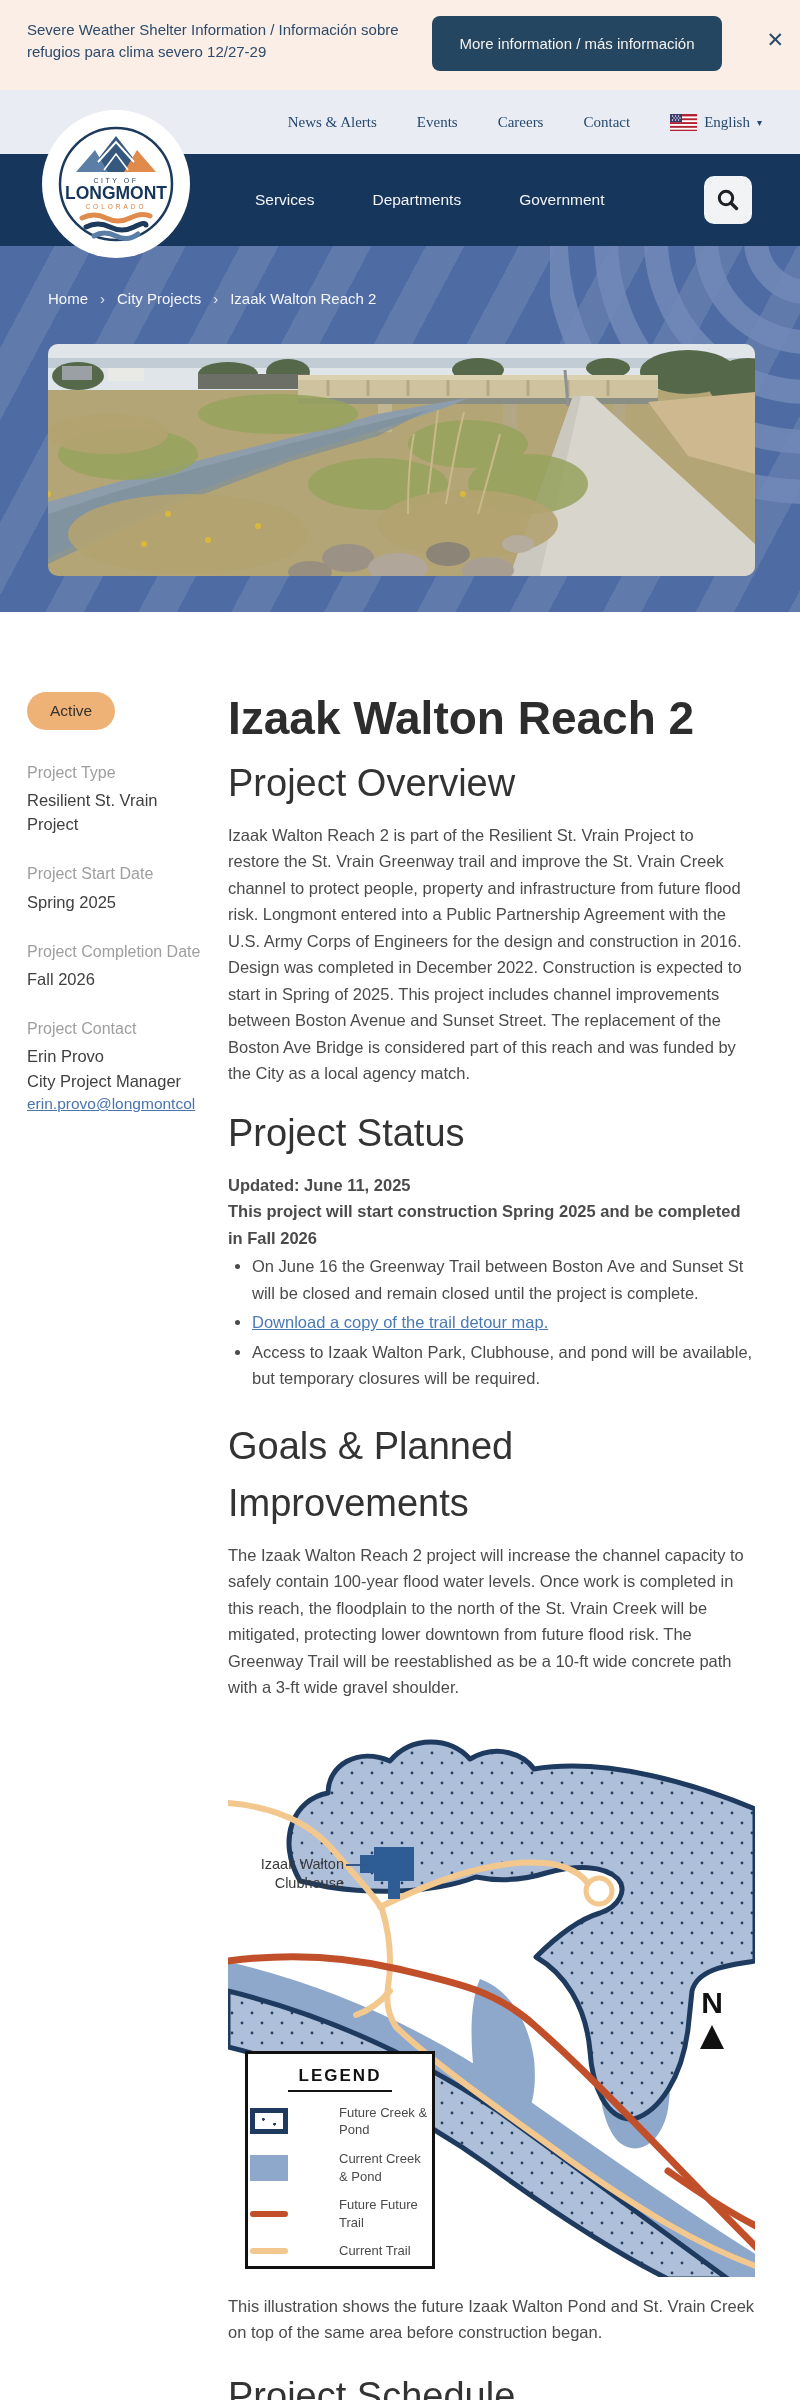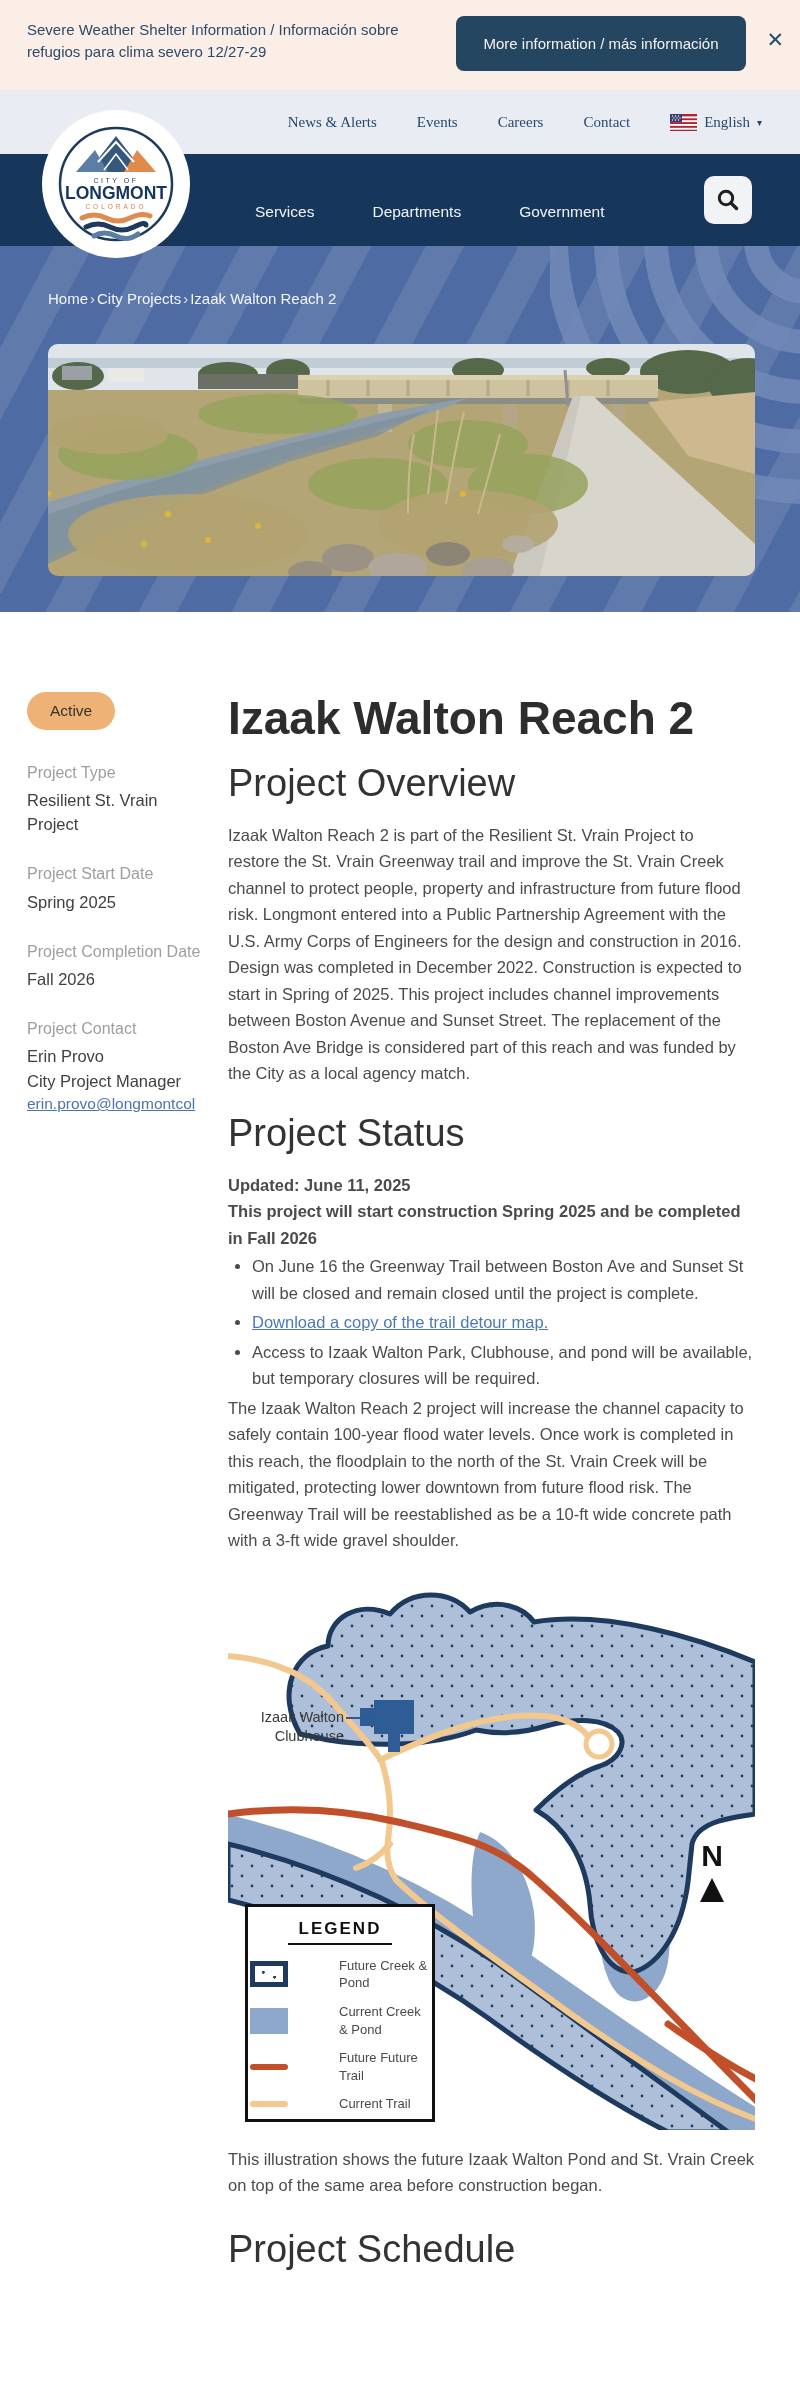--- a/index.html
+++ b/index.html
@@ -5,48 +5,48 @@
   * { margin:0; padding:0; box-sizing:border-box; }
   html,body { width:800px; }
   body {
     height:2400px; overflow:hidden; position:relative; background:#fff;
     font-family:"Liberation Sans","DejaVu Sans",sans-serif; color:#4a4a4a;
   }
   
   .alert { height:90px; background:#fbeee6; position:relative; }
   .alert-msg { position:absolute; left:27px; top:19px; width:420px;
     font-size:15px; line-height:22px; color:#2c4a6a; font-weight:500; }
-  .alert-btn { position:absolute; left:456px; top:16px; width:290px; height:55px;
+  .alert-btn { position:absolute; left:432px; top:16px; width:290px; height:55px;
     background:#254661; color:#f5f2ee; border:none; border-radius:8px;
     font-size:15px; font-family:inherit; cursor:pointer; }
   .alert-close { position:absolute; right:16px; top:28px; font-size:21px; color:#2c4a6a;
     background:none; border:none; cursor:pointer; font-family:inherit; }
   
   .utility { height:64px; background:#e9edf3; display:flex; align-items:center;
     justify-content:flex-end; gap:40px; padding-right:38px;font-family:Liberation Serif, serif; }
   .utility a { text-decoration:none; color:#27496e; font-size:15px; font-weight:500; }
   .lang { display:flex; align-items:center; gap:7px; color:#27496e; font-size:15px;
     font-weight:500; cursor:pointer; }
   .lang .caret { font-size:10px; }
   
   .mainnav { height:92px; background:#16365c; position:relative; }
-  .mainnav .links { position:absolute; left:255px; top:12px; height:92px;
+  .mainnav .links { position:absolute; left:255px; top:0; height:92px;
     display:flex; align-items:center; gap:58px; }
   .mainnav .links a { color:#f2f4f7; font-size:15.5px; text-decoration:none; }
   .search-btn { position:absolute; right:48px; top:22px; width:48px; height:48px;
     background:#f2f3f5; border:none; border-radius:10px; cursor:pointer;
     display:flex; align-items:center; justify-content:center; }
   
   .logo { position:absolute; left:42px; top:110px; width:148px; height:148px; z-index:6; }
   
   .hero { height:366px; background:#4e6ba3; position:relative; overflow:hidden;
     background-image:repeating-linear-gradient(118deg, rgba(255,255,255,0) 0 48px,
       rgba(255,255,255,0.10) 48px 82px); }
   .medallion { position:absolute; right:0; top:0; }
-  .breadcrumb { position:absolute; left:48px; top:44px; display:flex; gap:2px;
+  .breadcrumb { position:absolute; left:48px; top:44px; display:flex; gap:12px;
     align-items:center; z-index:3; }
   .breadcrumb a, .breadcrumb span { color:#f4f6f9; font-size:15px; text-decoration:none; }
   .breadcrumb .sep { font-size:15px; opacity:.9; }
   .hero-photo { position:absolute; left:48px; top:98px; width:707px; height:232px;
     border-radius:10px; overflow:hidden; z-index:3; }
   
   .content { display:flex; padding:80px 0 0 27px; background:#fff; }
   .sidebar { width:186px; flex:none; }
   .badge { display:inline-block; background:#efb276; color:#35322e; border-radius:22px;
     padding:10px 23px; font-size:15.5px; font-weight:500; margin-bottom:32px; }
@@ -293,20 +293,21 @@
 
     <h2>Project Status</h2>
     <p class="updated">Updated: June 11, 2025</p>
     <p class="updated">This project will start construction Spring 2025 and be completed in Fall 2026</p>
     <ul class="status-list">
       <li>On June 16 the Greenway Trail between Boston Ave and Sunset St will be closed and remain closed until the project is complete.</li>
       <li><a href="#" class="textlink">Download a copy of the trail detour map.</a></li>
       <li>Access to Izaak Walton Park, Clubhouse, and pond will be available, but temporary closures will be required.</li>
     </ul>
 
+    <h2 style="margin-top:26px">Goals &amp; Planned Improvements</h2>
     <p>The Izaak Walton Reach 2 project will increase the channel capacity to safely contain 100-year flood water levels. Once work is completed in this reach, the floodplain to the north of the St. Vrain Creek will be mitigated, protecting lower downtown from future flood risk. The Greenway Trail will be reestablished as be a 10-ft wide concrete path with a 3-ft wide gravel shoulder.</p>
 
     <div class="map-wrap">
       <svg width="527" height="548" viewBox="0 0 527 548">
         <defs>
           <pattern id="dots" width="20" height="20" patternUnits="userSpaceOnUse">
             <rect width="20" height="20" fill="#aebfd9"></rect>
             <circle cx="4" cy="4" r="1.4" fill="#24405e"></circle>
             <circle cx="14" cy="14" r="1.4" fill="#24405e"></circle>
           </pattern>

